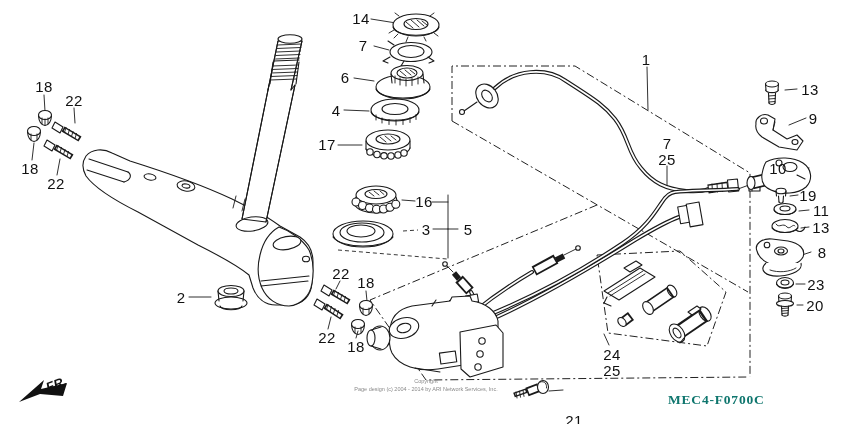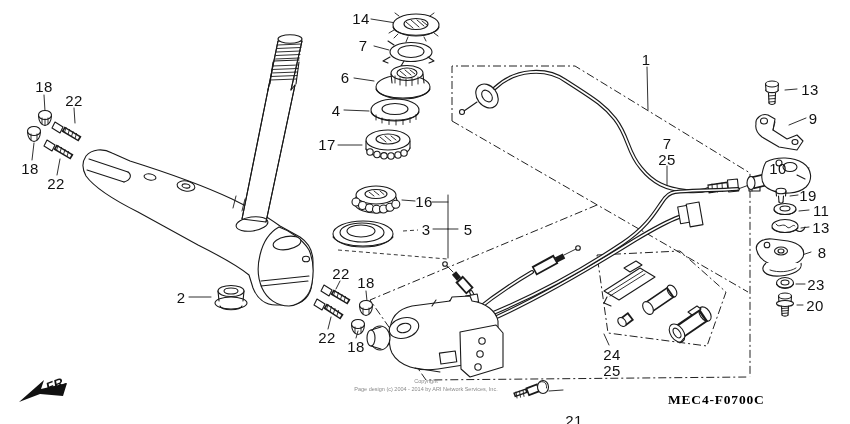--- a/index.html
+++ b/index.html
@@ -14,21 +14,21 @@
   .dashdot{fill:none;stroke:#222222;stroke-width:1;stroke-dasharray:8 3 2 3;}
   .dashed{fill:none;stroke:#222222;stroke-width:0.9;stroke-dasharray:4 3;}
   .cbg{fill:none;stroke:#1a1a1a;stroke-width:4;stroke-linecap:round;}
   .cfg{fill:none;stroke:#ffffff;stroke-width:1.7;stroke-linecap:round;}
   .bbg{fill:none;stroke:#1a1a1a;stroke-linecap:butt;}
   .bfg{fill:none;stroke:#ffffff;stroke-linecap:butt;}
   .callout{position:absolute;transform:translate(-50%,-50%);
            font:15px "Liberation Sans",sans-serif;color:#111;letter-spacing:0.3px;
            cursor:pointer;user-select:none;}
   .diagram-code{position:absolute;left:668px;top:392px;width:120px;
-           font:600 13.5px "Liberation Serif",serif;letter-spacing:0.8px;color:#000000;}
+           font:600 13.5px "Liberation Serif",serif;letter-spacing:0.8px;color:#0f766e;}
   .copyright{position:absolute;left:330px;top:378px;width:192px;text-align:center;
            font:5.5px/1.4 "Liberation Sans",sans-serif;color:#8a8a8a;}
   .fr-text{font:italic 700 13px "Liberation Sans",sans-serif;fill:#111;}
 </style>
 </head>
 <body>
 
 <div id="app">
 <svg width="850" height="424" viewBox="0 0 850 424">
 

